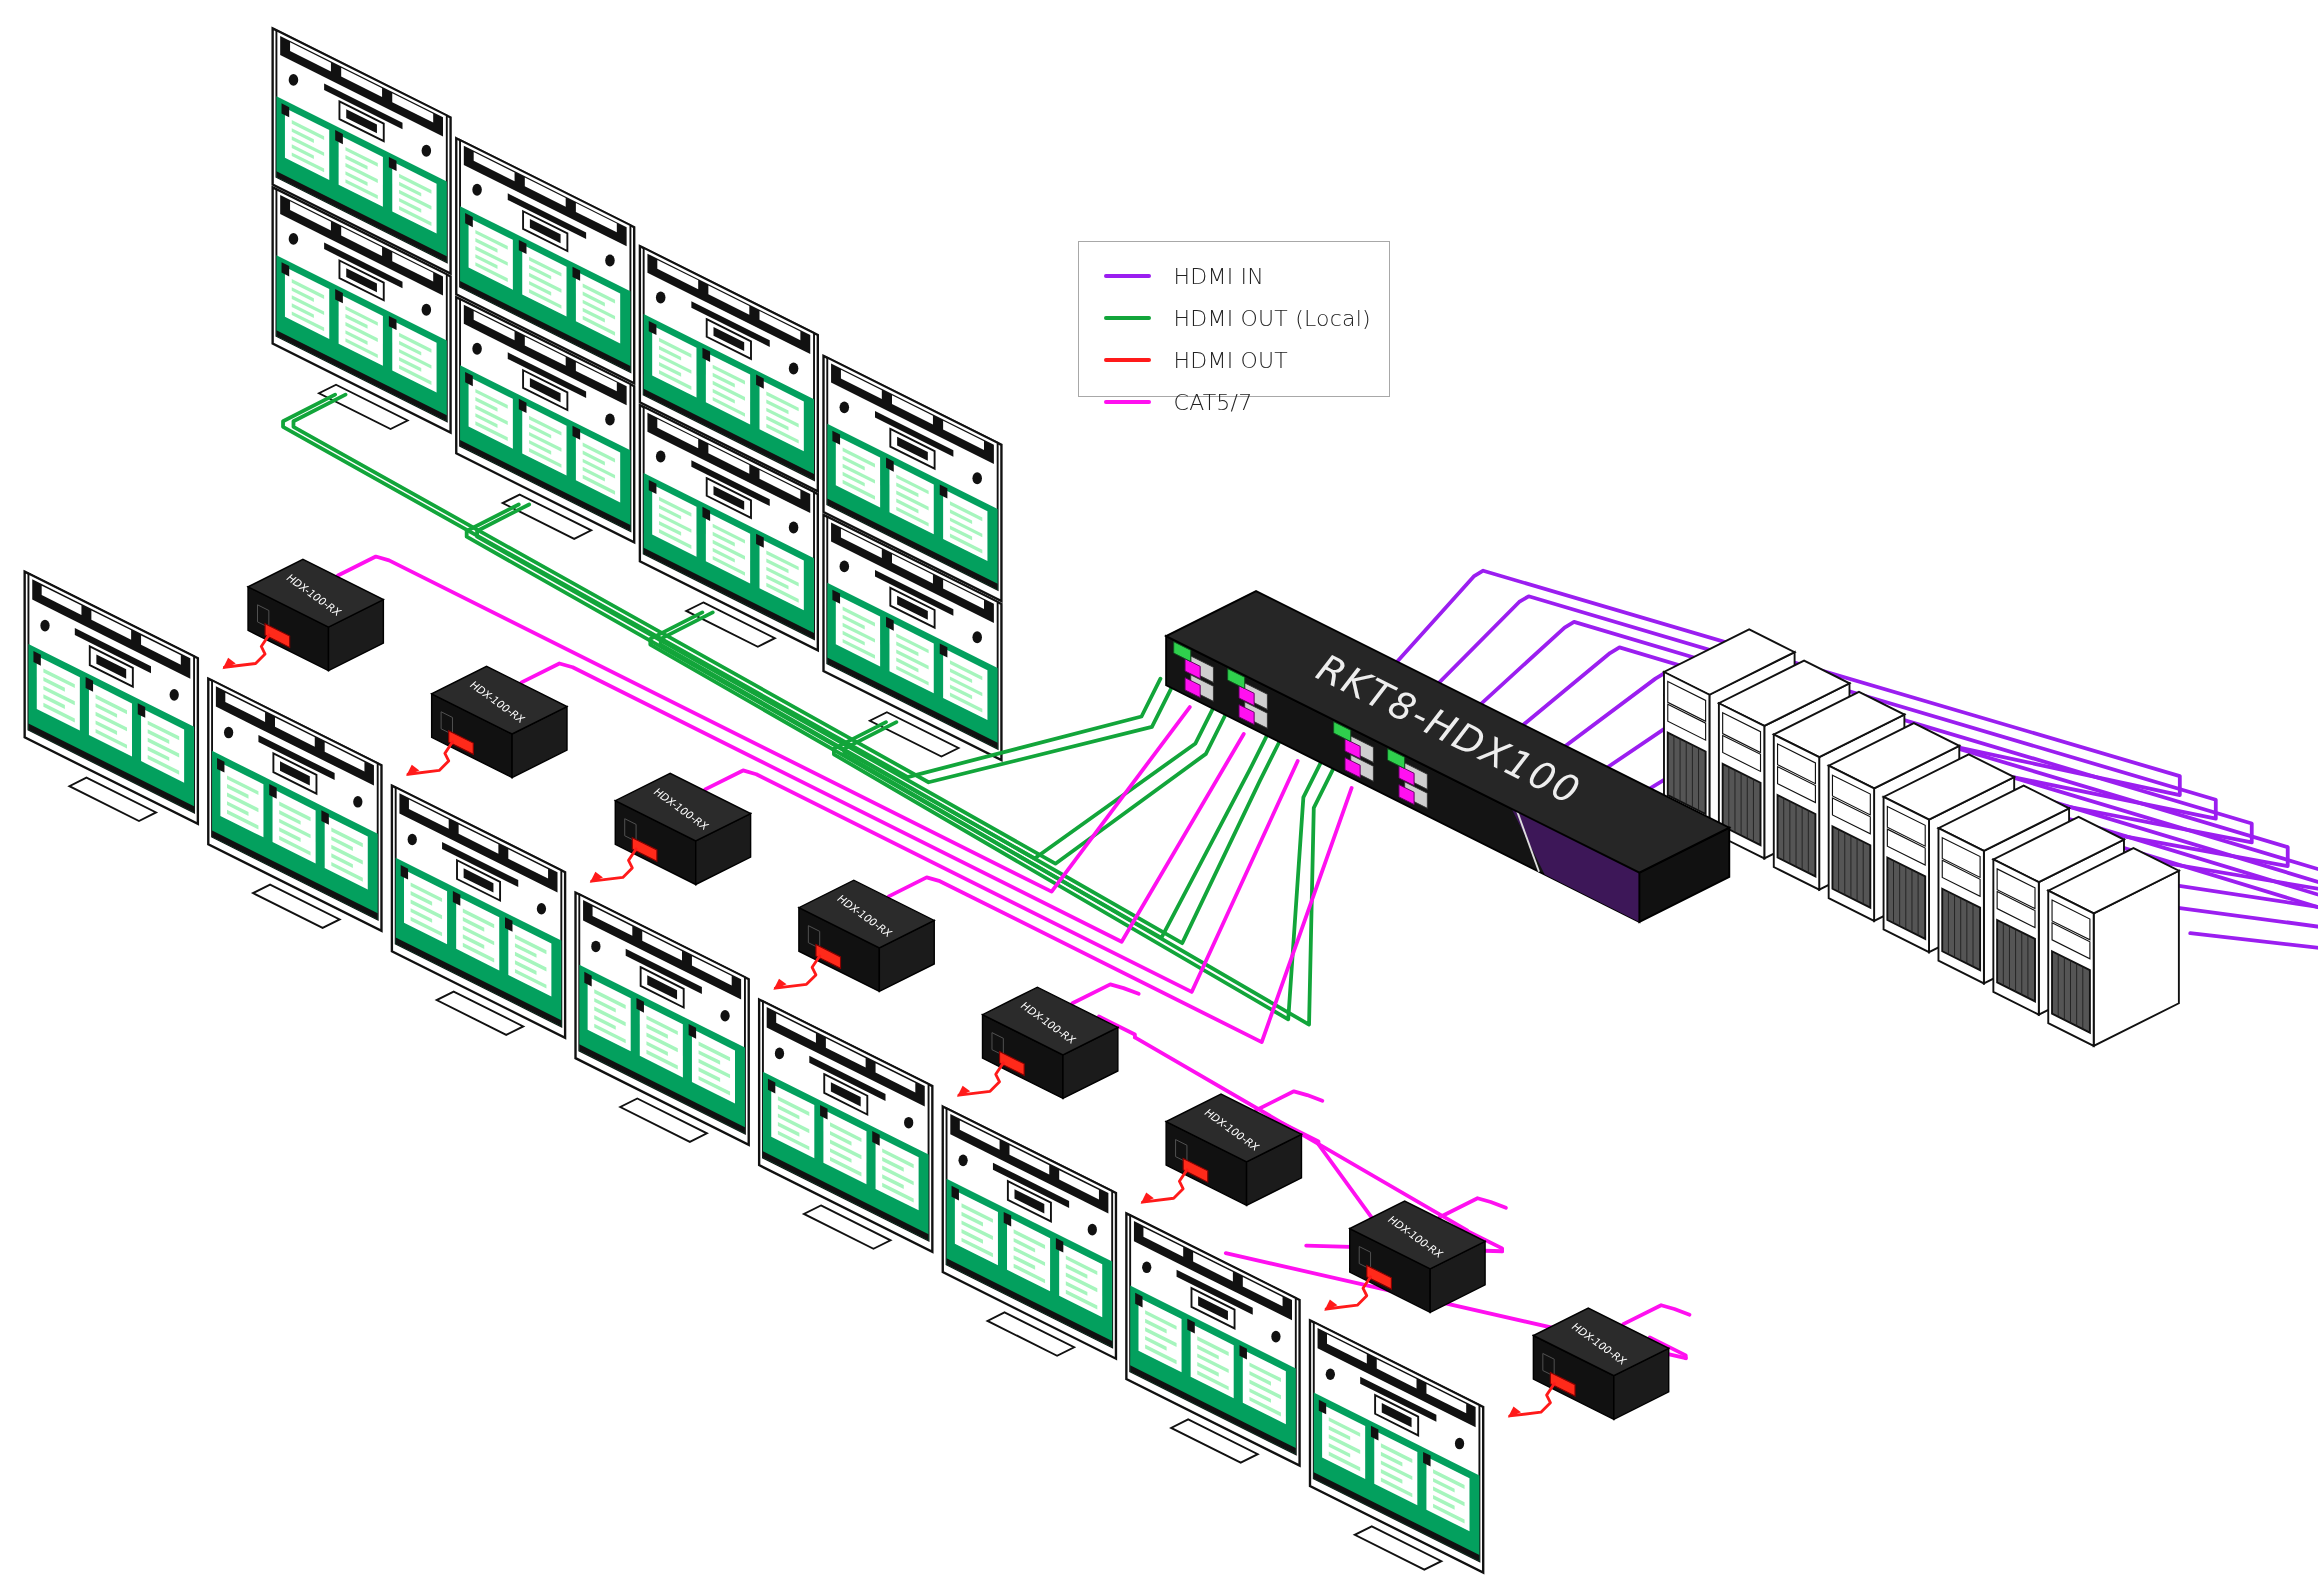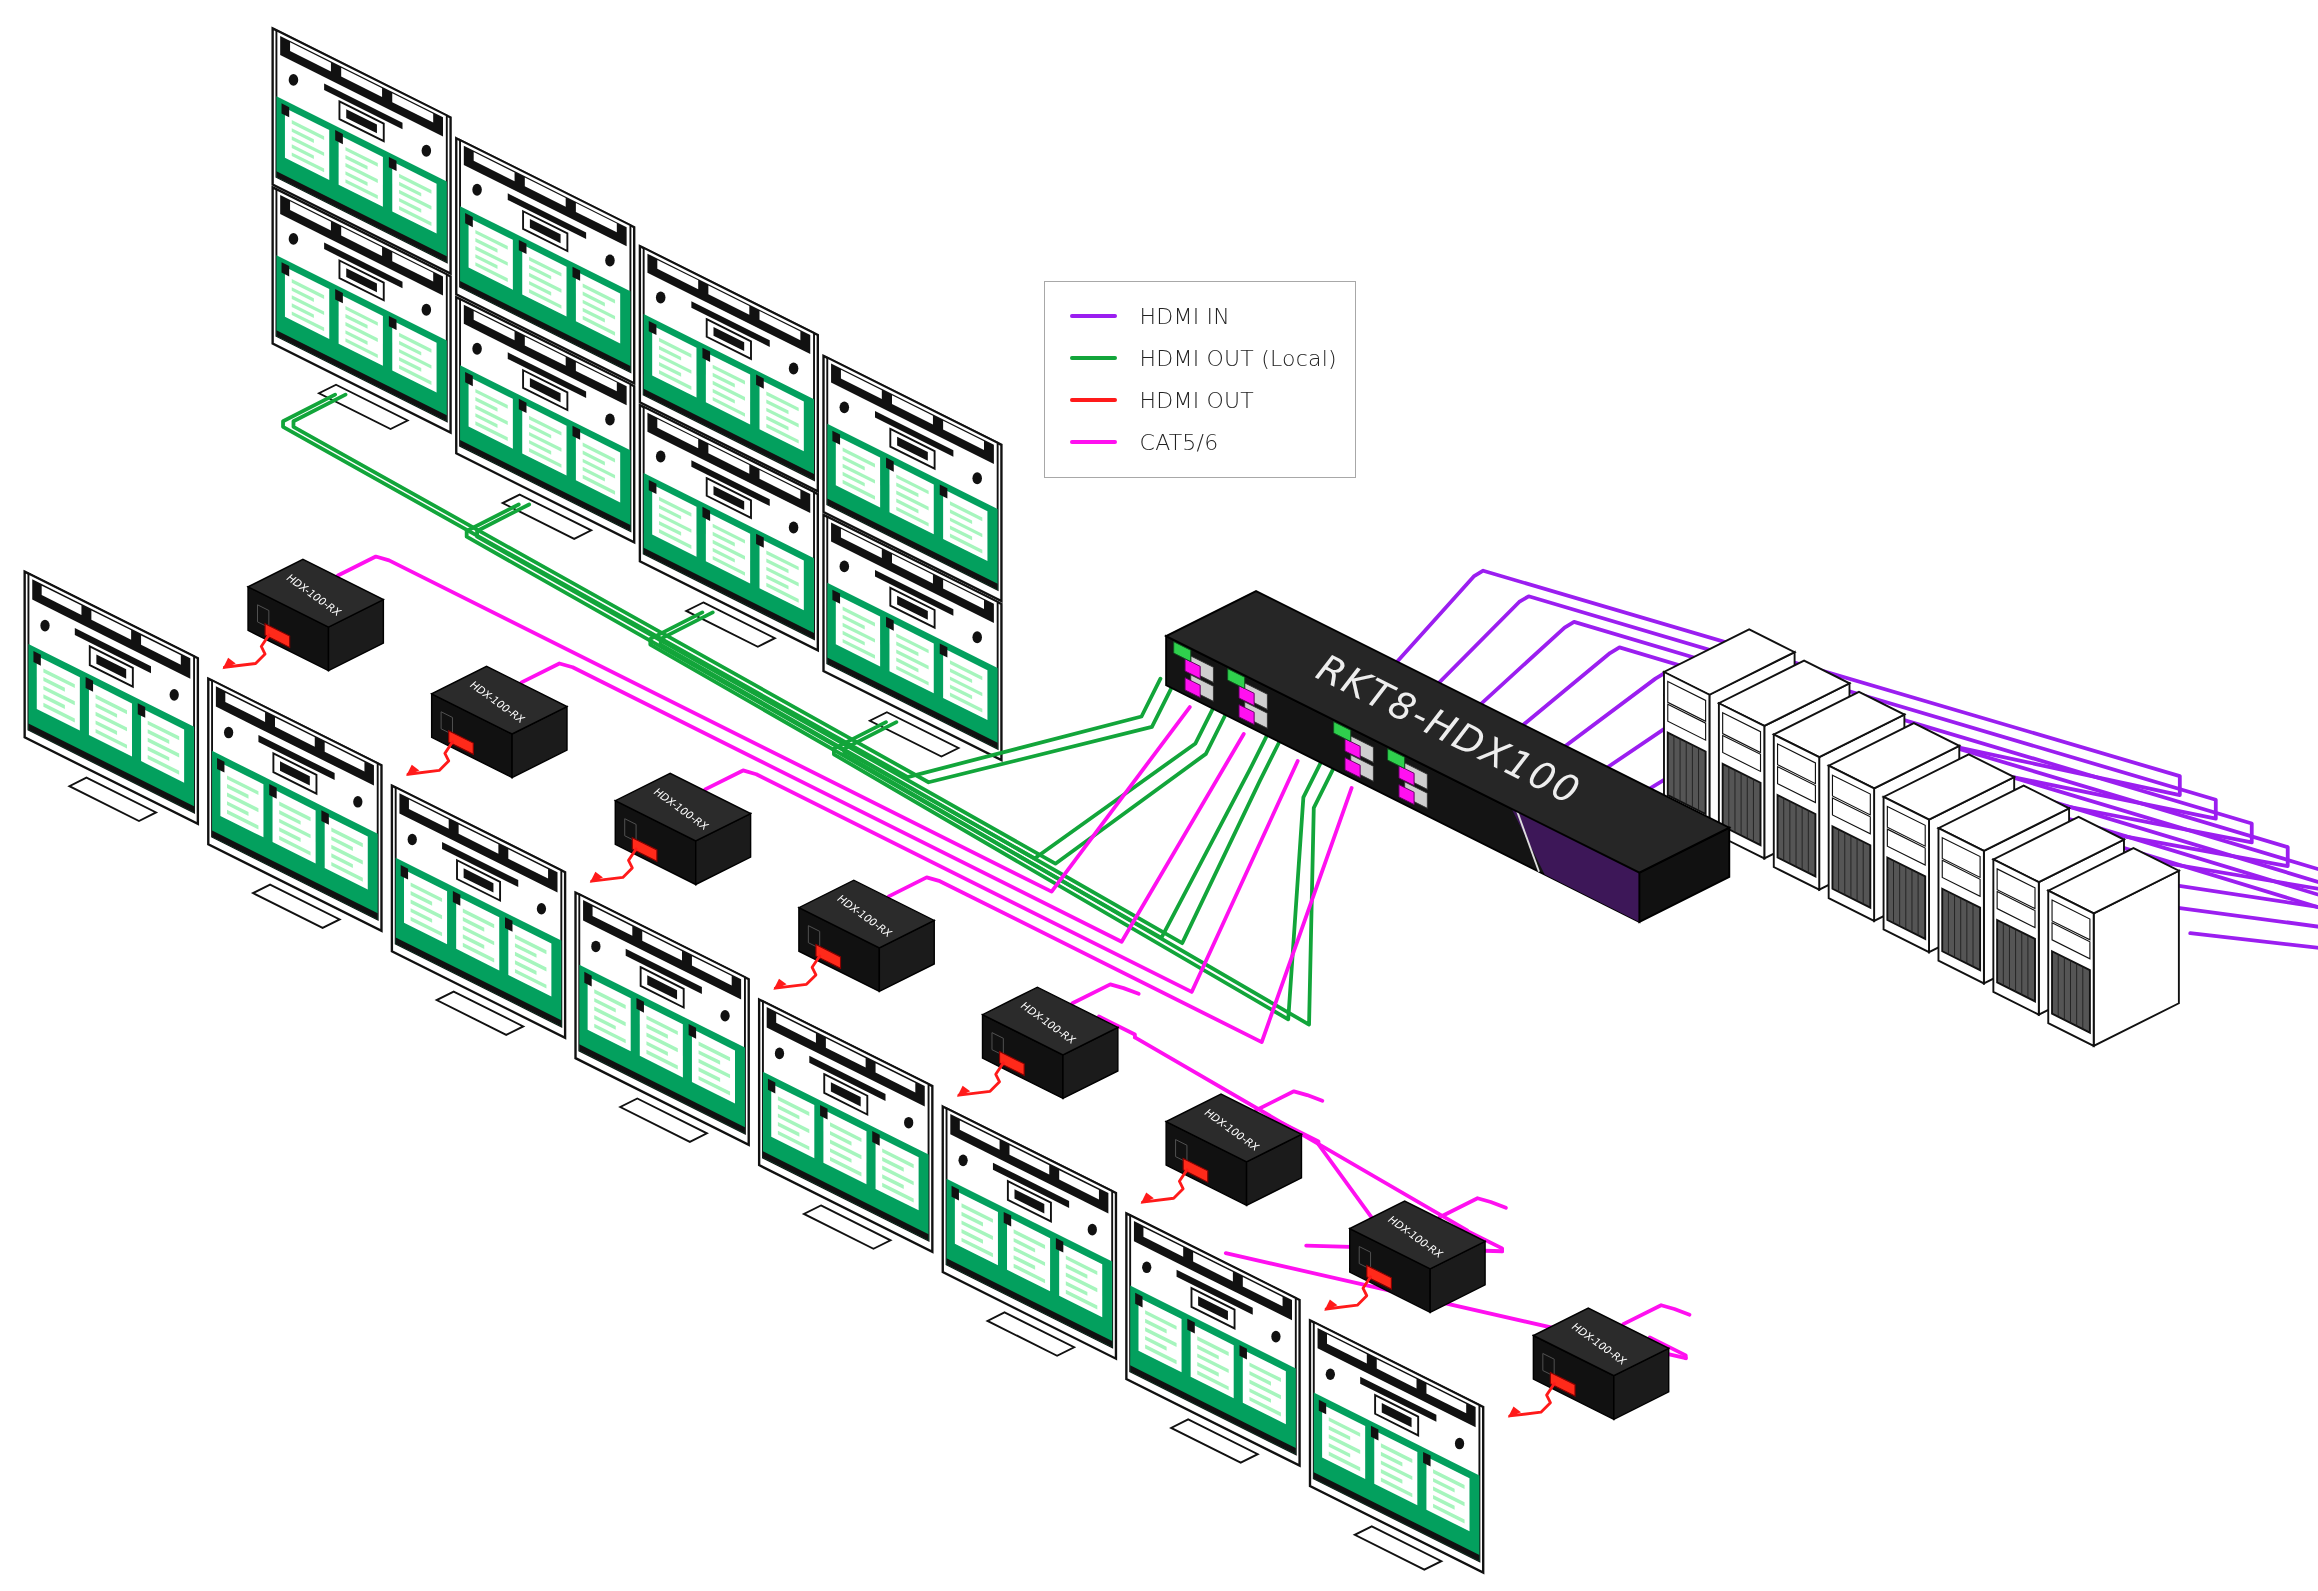--- a/index.html
+++ b/index.html
@@ -1,22 +1,21 @@
 <!DOCTYPE html>
 <html style="font-size:15px"><head>
 <meta charset="utf-8">
 <style>
   html, body { margin: 0; padding: 0; background: #ffffff; }
   body { width: 2319px; height: 1592px; overflow: hidden; position: relative; font-family: "Liberation Sans", sans-serif; }
   #stage { position: absolute; left: 0; top: 0; width: 2319px; height: 1592px; }
   .legend {
-    position: absolute; left: 1044px; top: 241px; width: 312px; height: 197px;
+    position: absolute; left: 1078px; top: 241px; width: 312px; height: 156px;
     border: 1.9px solid #a8a8a8; background: #fff; box-sizing: border-box;
     padding: 13.2px 0 0 24.6px;
-    margin-top: 40px;
   }
   .legend-row { display: flex; align-items: center; height: 42px; }
   .legend-swatch { width: 47px; height: 3.8px; border-radius: 1.9px; margin-right: 23px; }
   .legend-label { font-family: "DejaVu Sans", sans-serif; font-size: 22px; color: #222; font-weight: 300; letter-spacing: 0.2px; }
   svg text { font-family: "DejaVu Sans", sans-serif; }
 </style>
 </head>
 <body>
 
 <svg id="stage" width="2319" height="1592" viewBox="0 0 2450 1682" xmlns="http://www.w3.org/2000/svg">
@@ -874,16 +873,16 @@
   <div class="legend-row">
     <span class="legend-swatch" id="sw1" style="background: rgb(18, 165, 58);"></span>
     <span class="legend-label">HDMI OUT (Local)</span>
   </div>
   <div class="legend-row">
     <span class="legend-swatch" id="sw2" style="background: rgb(255, 26, 26);"></span>
     <span class="legend-label">HDMI OUT</span>
   </div>
   <div class="legend-row">
     <span class="legend-swatch" id="sw3" style="background: rgb(255, 16, 240);"></span>
-    <span class="legend-label">CAT5/6</span>
+    <span class="legend-label">CAT5/7</span>
   </div>
 </div>
 
 
 </body></html>

